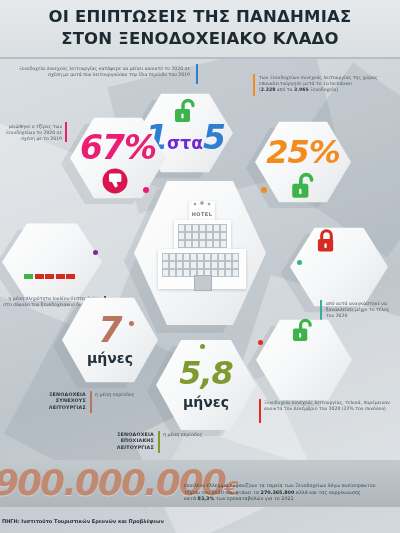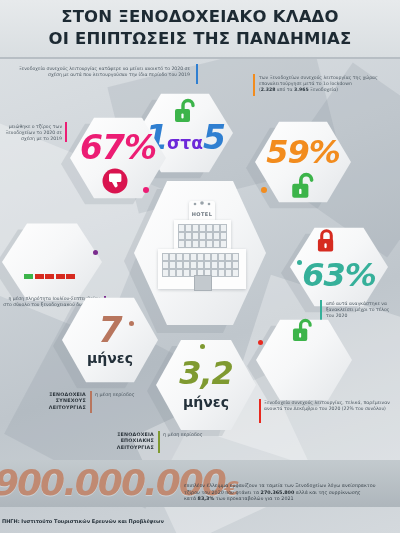--- a/index.html
+++ b/index.html
@@ -78,22 +78,22 @@
   <div class="bg-poly" style="left:-40px;top:150px;width:180px;height:160px;transform:rotate(22deg);"></div>
   <div class="bg-dark" style="left:120px;top:60px;width:210px;height:130px;transform:rotate(-14deg);"></div>
   <div class="bg-poly" style="left:240px;top:300px;width:190px;height:170px;transform:rotate(18deg);"></div>
   <div class="bg-dark" style="left:30px;top:330px;width:160px;height:150px;transform:rotate(28deg);"></div>
   <div class="bg-poly" style="left:150px;top:400px;width:150px;height:120px;transform:rotate(-25deg);"></div>
   <div class="bg-dark" style="left:300px;top:90px;width:140px;height:140px;transform:rotate(35deg);"></div>
 </div>
 
 <div class="header"></div>
 <div class="title">
+  <div>ΟΙ ΕΠΙΠΤΩΣΕΙΣ ΤΗΣ ΠΑΝΔΗΜΙΑΣ</div>
   <div>ΣΤΟΝ ΞΕΝΟΔΟΧΕΙΑΚΟ ΚΛΑΔΟ</div>
-  <div>ΟΙ ΕΠΙΠΤΩΣΕΙΣ ΤΗΣ ΠΑΝΔΗΜΙΑΣ</div>
 </div>
 
 <div class="note" style="left:6px;top:66px;width:184px;text-align:right;">Ξενοδοχεία συνεχούς λειτουργίας κατάφερε να μείνει ανοικτό το 2020 σε σχέση με αυτά που λειτουργούσαν την ίδια περίοδο του 2019</div>
 <div class="rule" style="left:196px;top:64px;height:20px;background:#2f7fd1;"></div>
 
 <div class="rule" style="left:253px;top:74px;height:22px;background:#f28c1e;"></div>
 <div class="note" style="left:259px;top:75px;width:138px;">
   <span>των Ξενοδοχείων συνεχούς λειτουργίας της χώρας</span><br>
   <span>επαναλειτούργησε μετά το 1ο lockdown</span><br>
   <span>(</span><b>2.328</b><span> από τα </span><b>3.965</b><span> Ξενοδοχεία)</span>
@@ -121,21 +121,21 @@
     <path d="M13.6 5.5h4.2a1.6 1.6 0 0 1 1.6 1.6v5.3a1.6 1.6 0 0 1-1.6 1.6h-3.1l.9 3.1c.3 1.2-.5 2.3-1.7 2.3-.6 0-1.1-.3-1.4-.9l-2.6-4.6H8.4A1.4 1.4 0 0 1 7 12.5V7.1c0-.9.7-1.6 1.6-1.6z" fill="#fff"></path>
   </svg>
   <div class="dot" style="left:73px;top:71px;width:6px;height:6px;background:#ec1d74;"></div>
 </div>
 <div class="note" style="left:2px;top:124px;width:60px;text-align:right;">μειώθηκε ο τζίρος των Ξενοδοχείων το 2020 σε σχέση με το 2019</div>
 <div class="rule" style="left:65px;top:122px;height:20px;background:#ec1d74;"></div>
 
 <div class="hexwrap" style="left:255px;top:120px;width:96px;height:84px;">
   <div class="hex-shadow" style="left:-9px;top:6px;width:96px;height:84px;"></div>
   <div class="hex" style="left:0;top:0;width:96px;height:84px;"></div>
-  <div class="val" style="top:13px;font-size:32px;color:#f28c1e;">59%</div>
+  <div class="val" style="top:13px;font-size:32px;color:#f28c1e;">25%</div>
   <svg class="ico" width="24" height="28" viewBox="0 0 22 26" style="left:36px;top:52px;">
     <path d="M6 11 V7.5 a5 5 0 0 1 10 0" fill="none" stroke="#3cb44a" stroke-width="3.4" stroke-linecap="round" transform="translate(3,0)"></path>
     <rect x="1" y="11" width="15" height="13" rx="2" fill="#3cb44a"></rect>
     <rect x="7.4" y="15.5" width="2.2" height="5" rx="1.1" fill="#fff"></rect>
   </svg>
   <div class="dot" style="left:6px;top:67px;width:6px;height:6px;background:#f28c1e;"></div>
 </div>
 
 <div class="hexwrap" style="left:2px;top:222px;width:100px;height:80px;">
   <div class="hex-shadow" style="left:-9px;top:6px;width:100px;height:80px;"></div>
@@ -153,21 +153,20 @@
 <div class="rule" style="left:104px;top:296px;height:26px;background:#7b2d8e;"></div>
 
 <div class="hexwrap" style="left:290px;top:226px;width:98px;height:82px;">
   <div class="hex-shadow" style="left:-9px;top:6px;width:98px;height:82px;"></div>
   <div class="hex" style="left:0;top:0;width:98px;height:82px;"></div>
   <svg class="ico" width="21" height="25" viewBox="0 0 22 26" style="left:26px;top:2px;">
     <path d="M4.5 12 V7.8 a5 5 0 0 1 10 0 V12" fill="none" stroke="#d62b20" stroke-width="3.2" stroke-linecap="round" transform="translate(1.5,0)"></path>
     <rect x="2" y="11.5" width="16" height="13" rx="2" fill="#d62b20"></rect>
     <rect x="8.8" y="16" width="2.4" height="5" rx="1.2" fill="#fff"></rect>
   </svg>
-  <div class="val" style="top:30px;font-size:32px;color:#36b09a;">63%</div>
   <div class="dot" style="left:7px;top:34px;width:5px;height:5px;background:#36b09a;"></div>
 </div>
 <div class="rule" style="left:320px;top:300px;height:22px;background:#36b09a;"></div>
 <div class="note" style="left:326px;top:301px;width:72px;">από αυτά αναγκάστηκε να ξανακλείσει μέχρι το τέλος του 2020</div>
 
 <div class="hexwrap" style="left:134px;top:178px;width:132px;height:150px;">
   <div class="hex-shadow" style="left:-10px;top:8px;width:132px;height:150px;"></div>
   <div class="hex" style="left:0;top:0;width:132px;height:150px;"></div>
   <div class="hotel" style="left:0;top:0;width:132px;height:150px;">
     <div class="hbody" style="left:55px;top:23px;width:26px;height:19px;border-radius:2px 2px 0 0;"></div>
@@ -252,21 +251,21 @@
   <div>ΞΕΝΟΔΟΧΕΙΑ</div>
   <div>ΣΥΝΕΧΟΥΣ</div>
   <div>ΛΕΙΤΟΥΡΓΙΑΣ</div>
 </div>
 <div class="rule" style="left:90px;top:391px;height:22px;background:#b8765e;"></div>
 <div class="capr" style="left:95px;top:392px;width:62px;">η μέση περίοδος</div>
 
 <div class="hexwrap" style="left:156px;top:338px;width:100px;height:94px;">
   <div class="hex-shadow" style="left:-9px;top:6px;width:100px;height:94px;"></div>
   <div class="hex" style="left:0;top:0;width:100px;height:94px;"></div>
-  <div class="val" style="top:16px;font-size:32px;color:#7f9a31;">3,2</div>
+  <div class="val" style="top:16px;font-size:32px;color:#7f9a31;">5,8</div>
   <div class="val" style="top:56px;font-size:14px;font-style:normal;color:#23303a;letter-spacing:0;">μήνες</div>
   <div class="dot" style="left:44px;top:6px;width:5px;height:5px;background:#7f9a31;"></div>
 </div>
 <div class="cap" style="left:92px;top:432px;width:62px;">
   <div>ΞΕΝΟΔΟΧΕΙΑ</div>
   <div>ΕΠΟΧΙΑΚΗΣ</div>
   <div>ΛΕΙΤΟΥΡΓΙΑΣ</div>
 </div>
 <div class="rule" style="left:158px;top:431px;height:22px;background:#7f9a31;"></div>
 <div class="capr" style="left:163px;top:432px;width:62px;">η μέση περίοδος</div>

